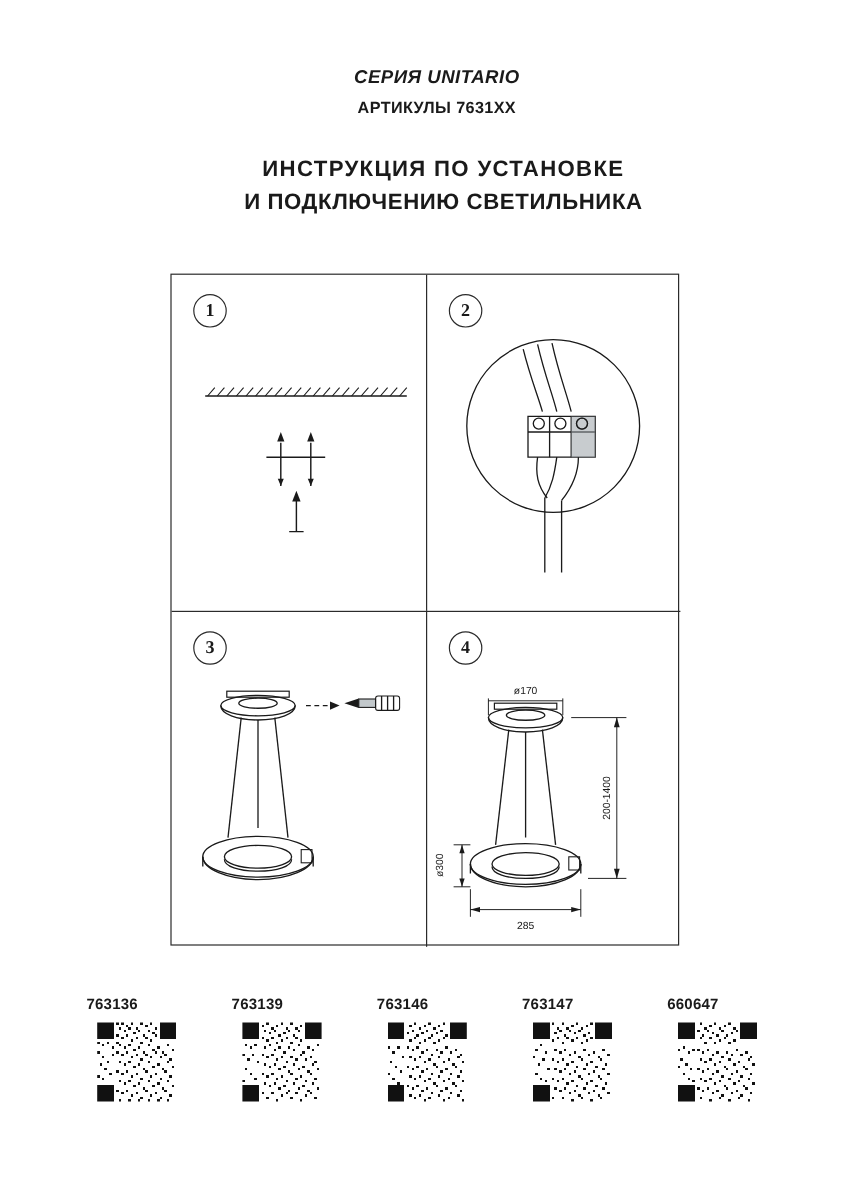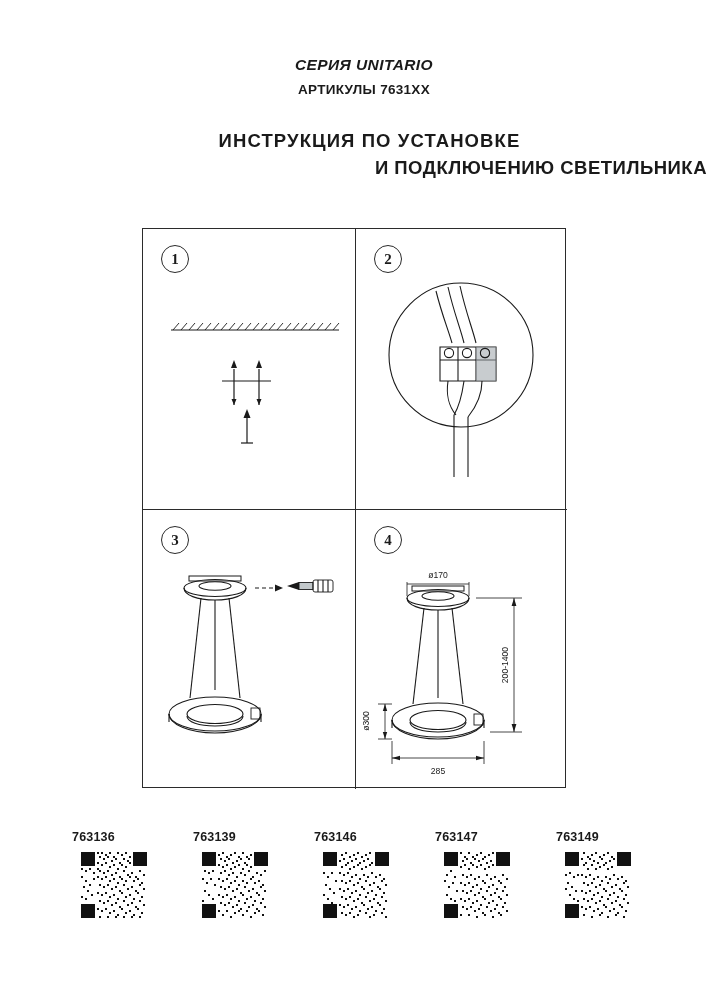--- a/index.html
+++ b/index.html
@@ -39,21 +39,21 @@
   .title {
     position: absolute;
     left: 0; right: 0; top: 128px;
     text-align: center;
     font-size: 18.5px;
     font-weight: bold;
     letter-spacing: 1.1px;
     line-height: 1.45;
   }
   .title span { display: block; padding-left: 32px; }
-  .title .l2 { letter-spacing: 0.5px; text-align: right; }
+  .title .l2 { letter-spacing: 0.5px; }
 
   
   .grid {
     position: absolute;
     left: 142px; top: 228px;
     width: 424px; height: 560px;
     border: 1.1px solid #2b2b2b;
   }
   .cell {
     position: absolute;
@@ -387,21 +387,21 @@
             <path d="M9 19h1v1H9zM11 20h1v1h-1zM13 19h1v1h-1zM15 21h1v1h-1zM17 20h1v1h-1zM19 22h1v1h-1zM21 19h1v1h-1zM23 21h1v1h-1zM25 20h1v1h-1zM27 22h1v1h-1zM29 19h1v1h-1zM31 21h1v1h-1z"></path>
             <path d="M8 23h1v1H8zM10 24h1v1h-1zM12 23h1v1h-1zM14 25h1v1h-1zM16 24h1v1h-1zM18 26h1v1h-1zM20 23h1v1h-1zM22 25h1v1h-1zM24 24h1v1h-1zM26 26h1v1h-1zM28 23h1v1h-1zM30 25h1v1h-1z"></path>
             <path d="M9 27h1v1H9zM11 28h1v1h-1zM13 27h1v1h-1zM15 29h1v1h-1zM17 28h1v1h-1zM19 30h1v1h-1zM21 27h1v1h-1zM23 29h1v1h-1zM25 28h1v1h-1zM27 30h1v1h-1zM29 27h1v1h-1zM31 29h1v1h-1z"></path>
             <path d="M8 31h1v1H8zM12 31h1v1h-1zM16 32h1v1h-1zM20 31h1v1h-1zM24 32h1v1h-1zM28 31h1v1h-1z"></path>
           </g>
         </svg>
       </div>
     </div>
 
     <div class="qr-item">
-      <div class="qr-code-label">763149</div>
+      <div class="qr-code-label">660647</div>
       <div class="qr-box">
         <svg width="66" height="66" viewBox="0 0 33 33" shape-rendering="crispEdges">
           <rect width="33" height="33" fill="#fff"></rect>
           <g fill="#111">
             <path d="M0 0h7v7H0zM2 2h3v3H2zM26 0h7v7h-7zM28 2h3v3h-3zM0 26h7v7H0zM2 28h3v3H2z"></path>
             <path d="M9 0h1v1H9zM11 2h1v1h-1zM13 1h1v1h-1zM15 0h1v1h-1zM17 2h1v1h-1zM19 1h1v1h-1zM21 0h1v1h-1zM23 2h1v1h-1z"></path>
             <path d="M8 3h1v1H8zM10 5h1v1h-1zM12 3h1v1h-1zM14 4h1v1h-1zM16 5h1v1h-1zM18 3h1v1h-1zM20 5h1v1h-1zM22 4h1v1h-1zM24 3h1v1h-1z"></path>
             <path d="M9 6h1v1H9zM11 8h1v1h-1zM13 6h1v1h-1zM15 8h1v1h-1zM17 7h1v1h-1zM19 6h1v1h-1zM21 8h1v1h-1zM23 7h1v1h-1z"></path>
             <path d="M0 11h1v1H0zM2 10h1v1H2zM4 12h1v1H4zM6 11h1v1H6zM1 15h1v1H1zM3 17h1v1H3zM5 19h1v1H5zM0 18h1v1H0zM2 21h1v1H2zM4 23h1v1H4zM6 24h1v1H6z"></path>
             <path d="M8 11h1v1H8zM10 12h1v1h-1zM12 11h1v1h-1zM14 13h1v1h-1zM16 12h1v1h-1zM18 14h1v1h-1zM20 12h1v1h-1zM22 13h1v1h-1zM24 11h1v1h-1zM26 13h1v1h-1zM28 12h1v1h-1zM30 14h1v1h-1z"></path>

